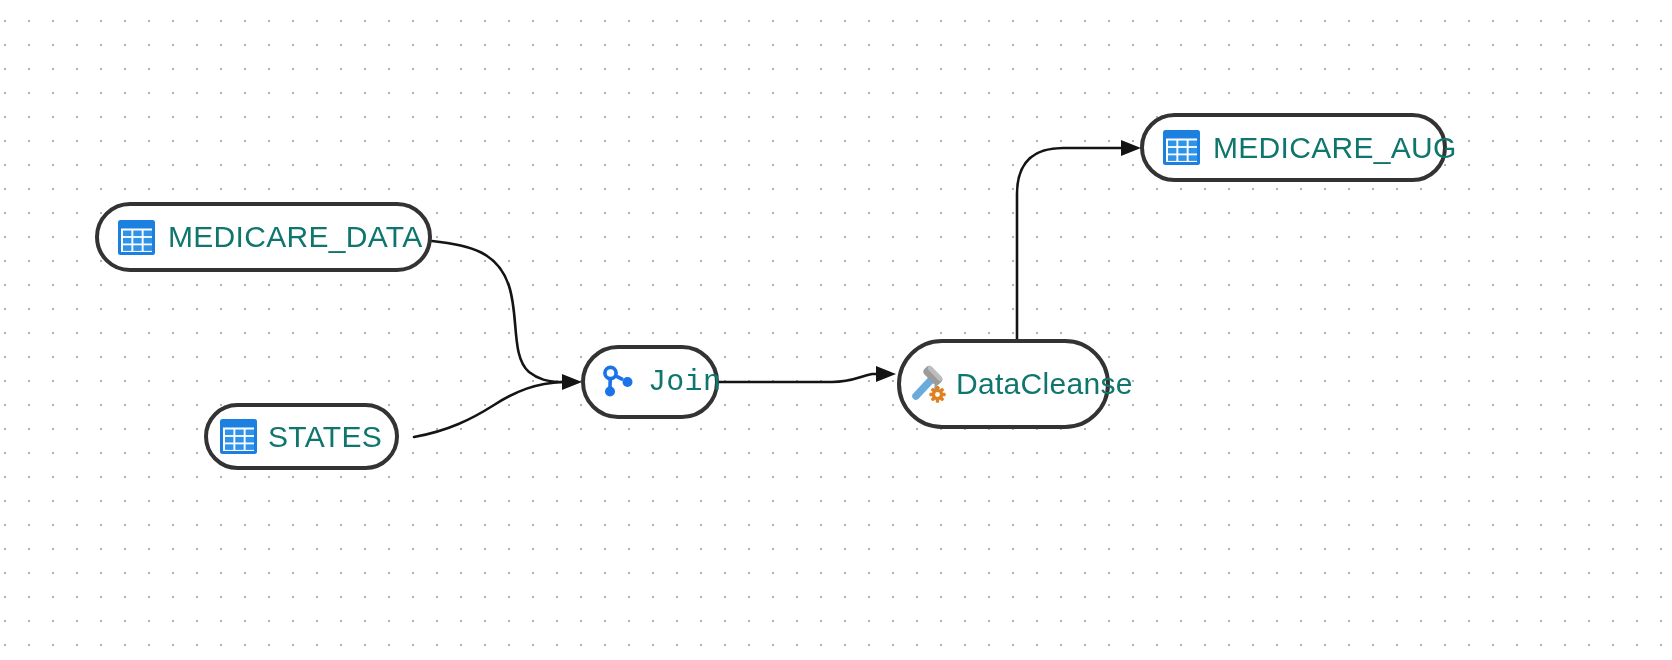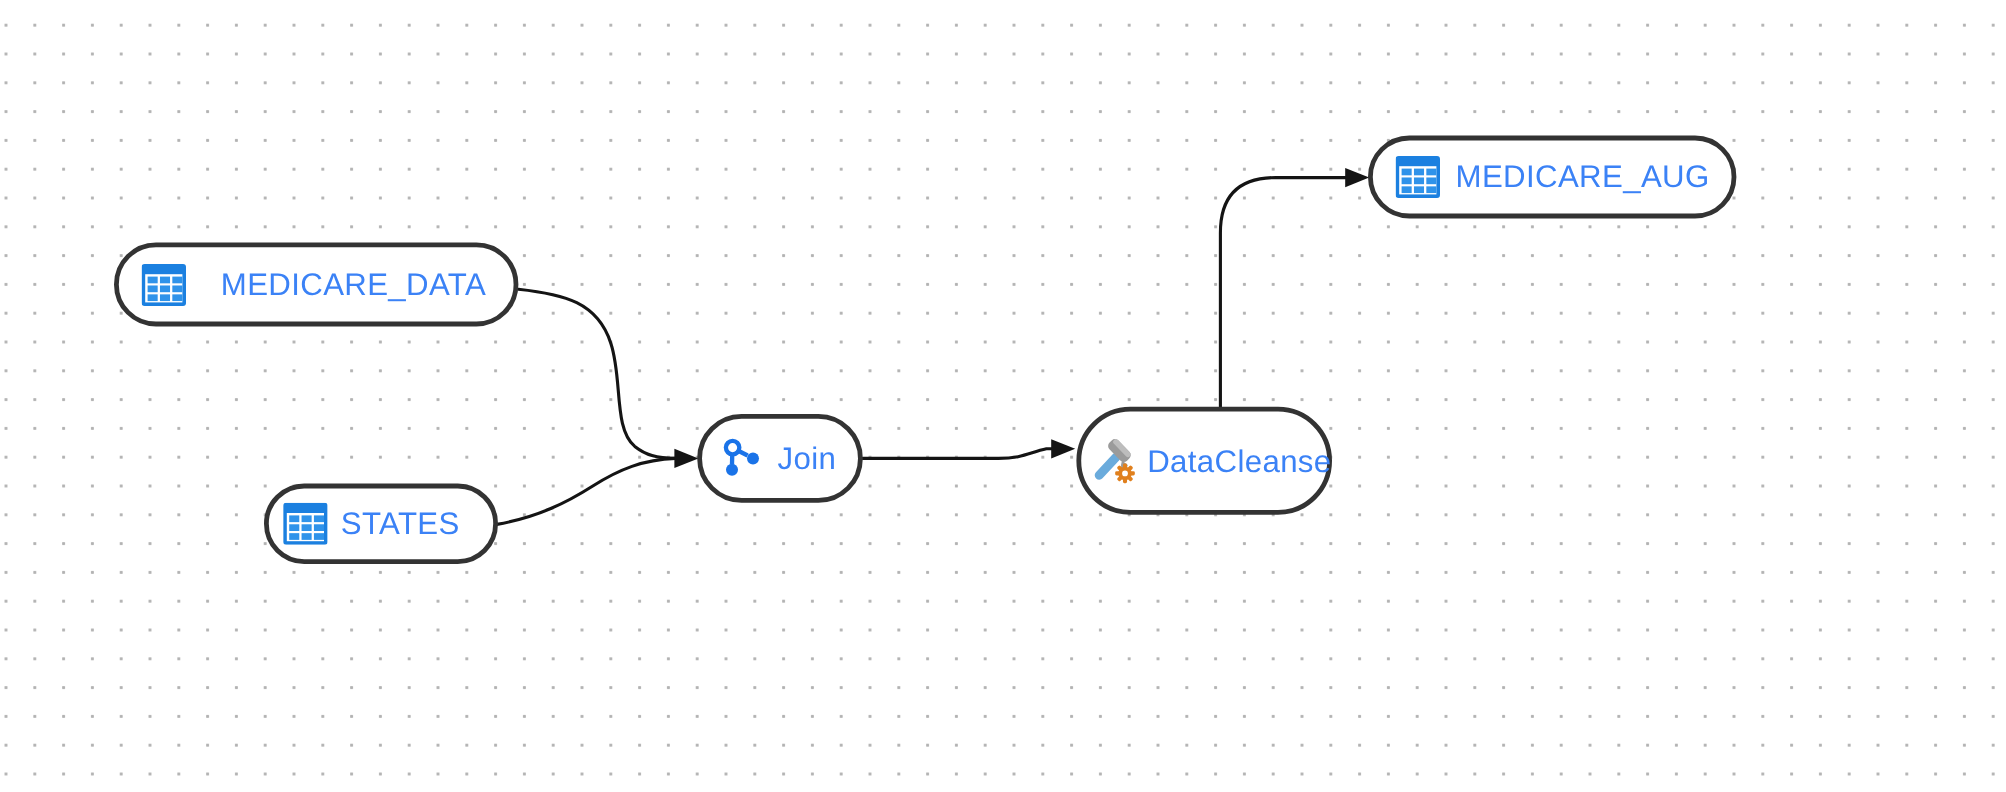--- a/index.html
+++ b/index.html
@@ -30,32 +30,32 @@
     box-sizing: border-box;
     display: flex;
     align-items: center;
     background: #ffffff;
     border: 4px solid #333333;
     border-radius: 999px;
     white-space: nowrap;
     cursor: pointer;
   }
   .node .label {
-    font-size: 26px;
-    color: #3b82f6;
+    font-size: 30px;
+    color: #0f766e;
     letter-spacing: 0.3px;
   }
   .node .icon {
     display: inline-flex;
     flex: 0 0 auto;
   }
   
-  #node-medicare-data { left: 95px;   top: 202px; width: 337px; height: 70px; padding-left: 19px; gap: 29px; align-items: center; }
-  #node-states        { left: 220px;  top: 403px; width: 195px; height: 67px; padding-left: 12px; gap: 11px; }
-  #node-join          { left: 581px;  top: 345px; width: 138px; height: 74px; padding-left: 14px; gap: 11px; }
+  #node-medicare-data { left: 95px;   top: 202px; width: 337px; height: 70px; padding-left: 19px; gap: 13px; align-items: center; }
+  #node-states        { left: 204px;  top: 403px; width: 195px; height: 67px; padding-left: 12px; gap: 11px; }
+  #node-join          { left: 581px;  top: 345px; width: 138px; height: 74px; padding-left: 14px; gap: 11px; font-family: Liberation Mono, monospace; }
   #node-datacleanse   { left: 897px;  top: 339px; width: 213px; height: 90px; padding-left: 9px;  gap: 6px;  }
   #node-medicare-aug  { left: 1140px; top: 113px; width: 307px; height: 69px; padding-left: 19px; gap: 13px; }
 </style>
 </head>
 <body>
 
 <div id="canvas">
 
   <svg id="edges-layer" viewBox="0 0 1672 660" xmlns="http://www.w3.org/2000/svg">
     <g fill="none" stroke="#141414" stroke-width="2.6" stroke-linecap="round">

